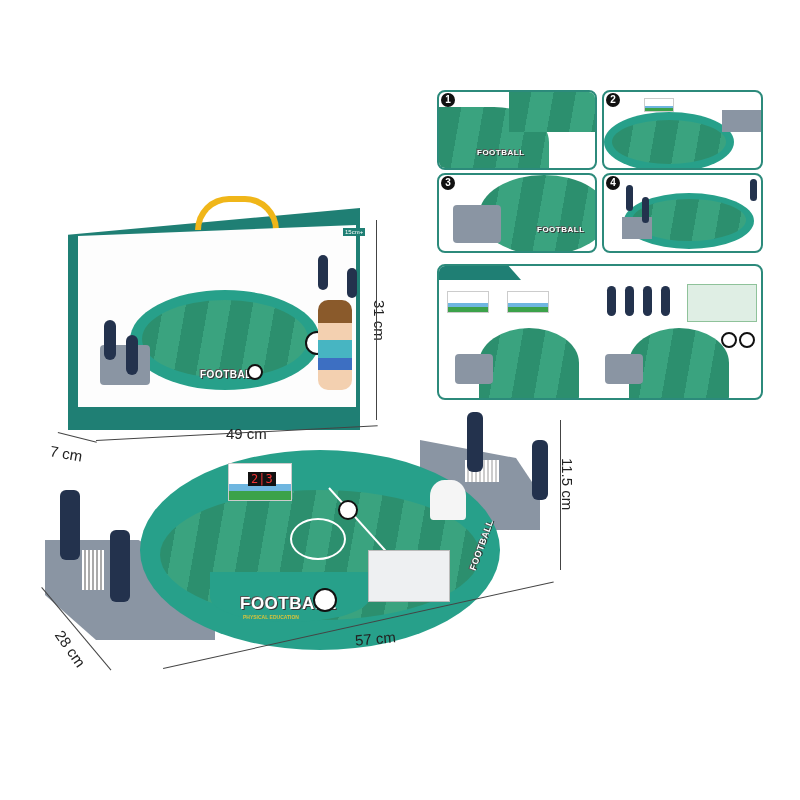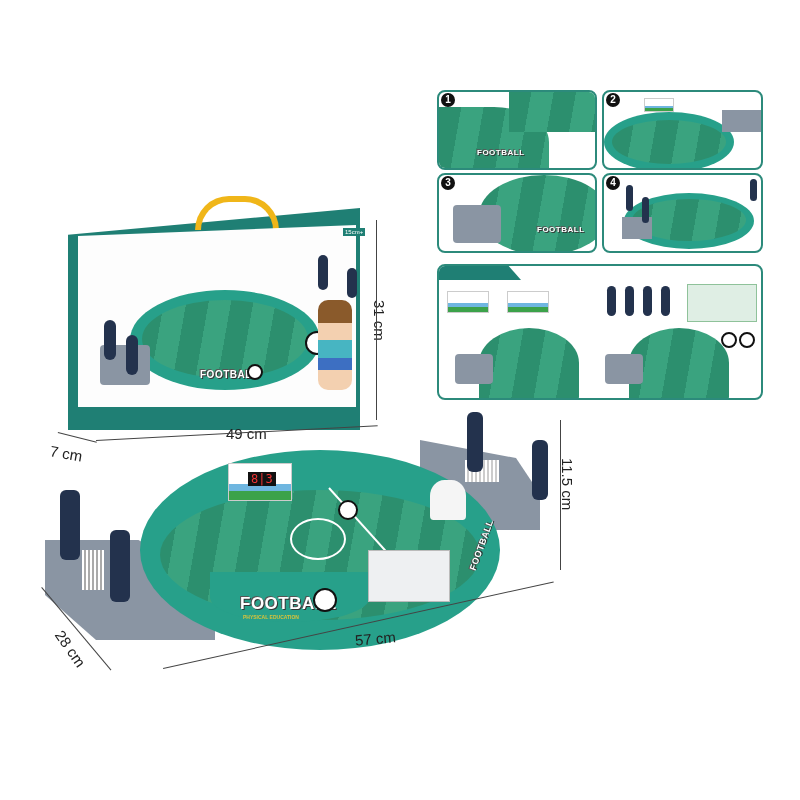--- a/index.html
+++ b/index.html
@@ -110,21 +110,21 @@
 
 <div class="abs" style="left:210px;top:572px;width:160px;height:50px;background:#27a08a;border-radius:0 0 50% 50%;"></div>
 <div class="abs wordmark" style="left:240px;top:594px;font-size:17px;">FOOTBALL</div>
 <div class="abs ball" style="left:313px;top:588px;width:20px;height:20px;"></div>
 <div class="abs" style="left:243px;top:614px;font-size:5px;font-weight:bold;color:#d9c33a;">PHYSICAL EDUCATION</div>
 
 <div class="abs" style="left:368px;top:550px;width:80px;height:50px;background:#eef0f2;border:1px solid #bbb;"></div>
 <div class="abs wordmark" style="left:455px;top:540px;font-size:9px;transform:rotate(-70deg);">FOOTBALL</div>
 
 <div class="abs scoreboard" style="left:228px;top:463px;width:62px;height:36px;"></div>
-<div class="abs score" style="left:248px;top:472px;">8|3</div>
+<div class="abs score" style="left:248px;top:472px;">2|3</div>
 
 <div class="abs ball" style="left:338px;top:500px;width:16px;height:16px;"></div>
 
 <div class="abs" style="left:430px;top:480px;width:36px;height:40px;background:#f5f5f5;border-radius:40% 40% 10% 10%;"></div>
 
 <div class="abs" style="left:82px;top:550px;width:22px;height:40px;background:repeating-linear-gradient(90deg,#fff 0 2px,#aaa 2px 4px);"></div>
 <div class="abs" style="left:465px;top:460px;width:34px;height:22px;background:repeating-linear-gradient(90deg,#fff 0 2px,#ccc 2px 4px);"></div>
 
 <div class="abs navy" style="left:60px;top:490px;width:20px;height:70px;"></div>
 <div class="abs navy" style="left:110px;top:530px;width:20px;height:72px;"></div>

